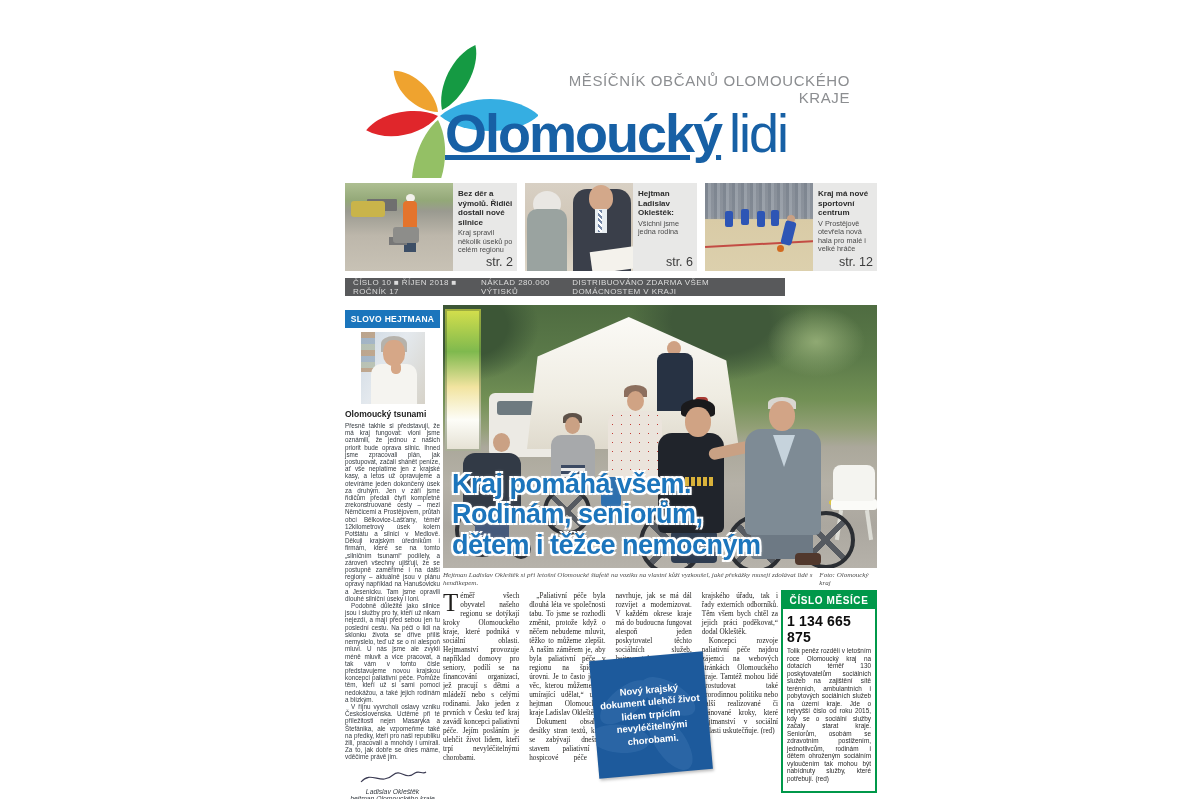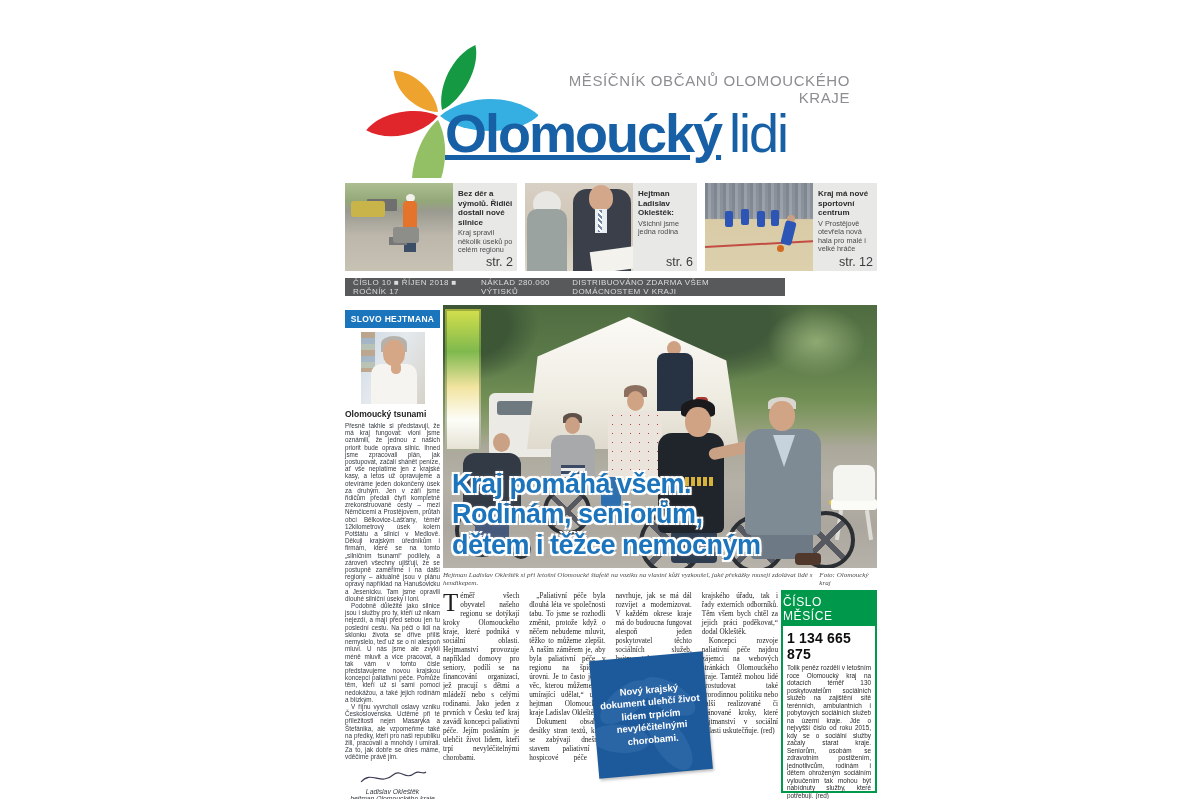--- a/index.html
+++ b/index.html
@@ -172,22 +172,22 @@
   
   .callout{position:absolute;left:594px;top:656px;width:114px;height:118px;transform:rotate(-5deg);
      background:#1d5a9c;box-shadow:1px 2px 3px rgba(0,0,0,.25);overflow:hidden;}
   .callout-flower{position:absolute;left:-8px;top:6px;opacity:.55;}
   .callout-text{position:absolute;left:0;top:0;width:100%;height:100%;display:flex;align-items:center;justify-content:center;
      padding:6px;box-sizing:border-box;text-align:center;color:#fff;font-weight:bold;font-size:9.5px;line-height:12.5px;}
 
   
   .numbox{position:absolute;left:781px;top:590px;width:96px;height:203px;background:#fff;
      border:2px solid #00984a;box-sizing:border-box;}
-  .numbox-header{background:#00984a;color:#fff;font-weight:normal;font-size:12px;letter-spacing:.6px;
-     padding:3px 0;}
+  .numbox-header{background:#00984a;color:#fff;font-weight:bold;font-size:10px;letter-spacing:.6px;
+     text-align:center;padding:3px 0;}
   .numbox-number{font-size:14px;font-weight:800;color:#0d0d0d;padding:4px 4px 2px 4px;letter-spacing:.2px;}
   .numbox-text{font-size:6.4px;line-height:7.5px;text-align:justify;color:#2a2a2a;padding:0 4px;}
 </style>
 </head>
 <body>
 
 <div class="canvas">
 
   <svg class="logo-flower" width="190" height="142" viewBox="0 0 190 142">
     <defs>

